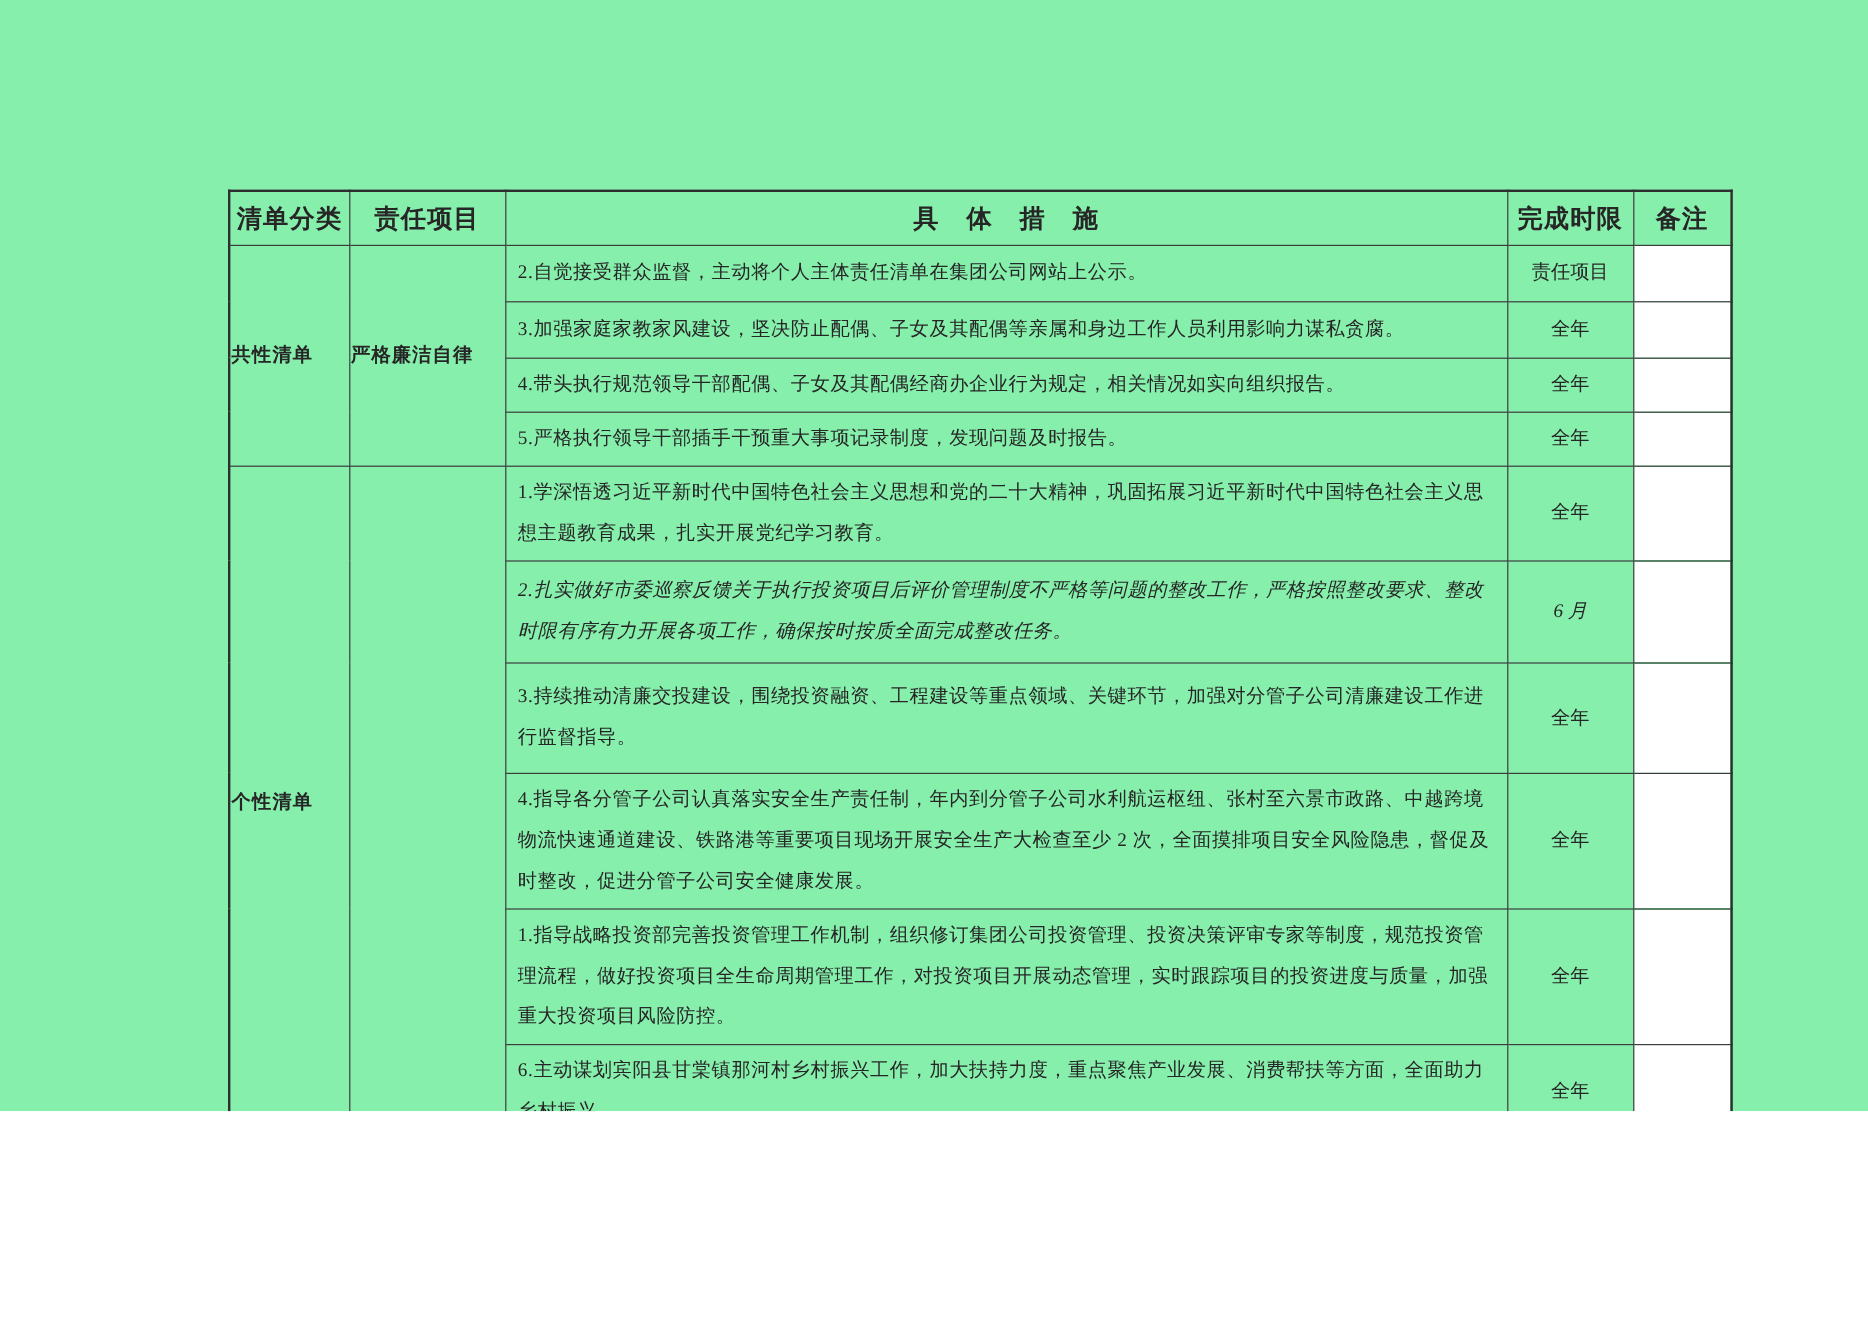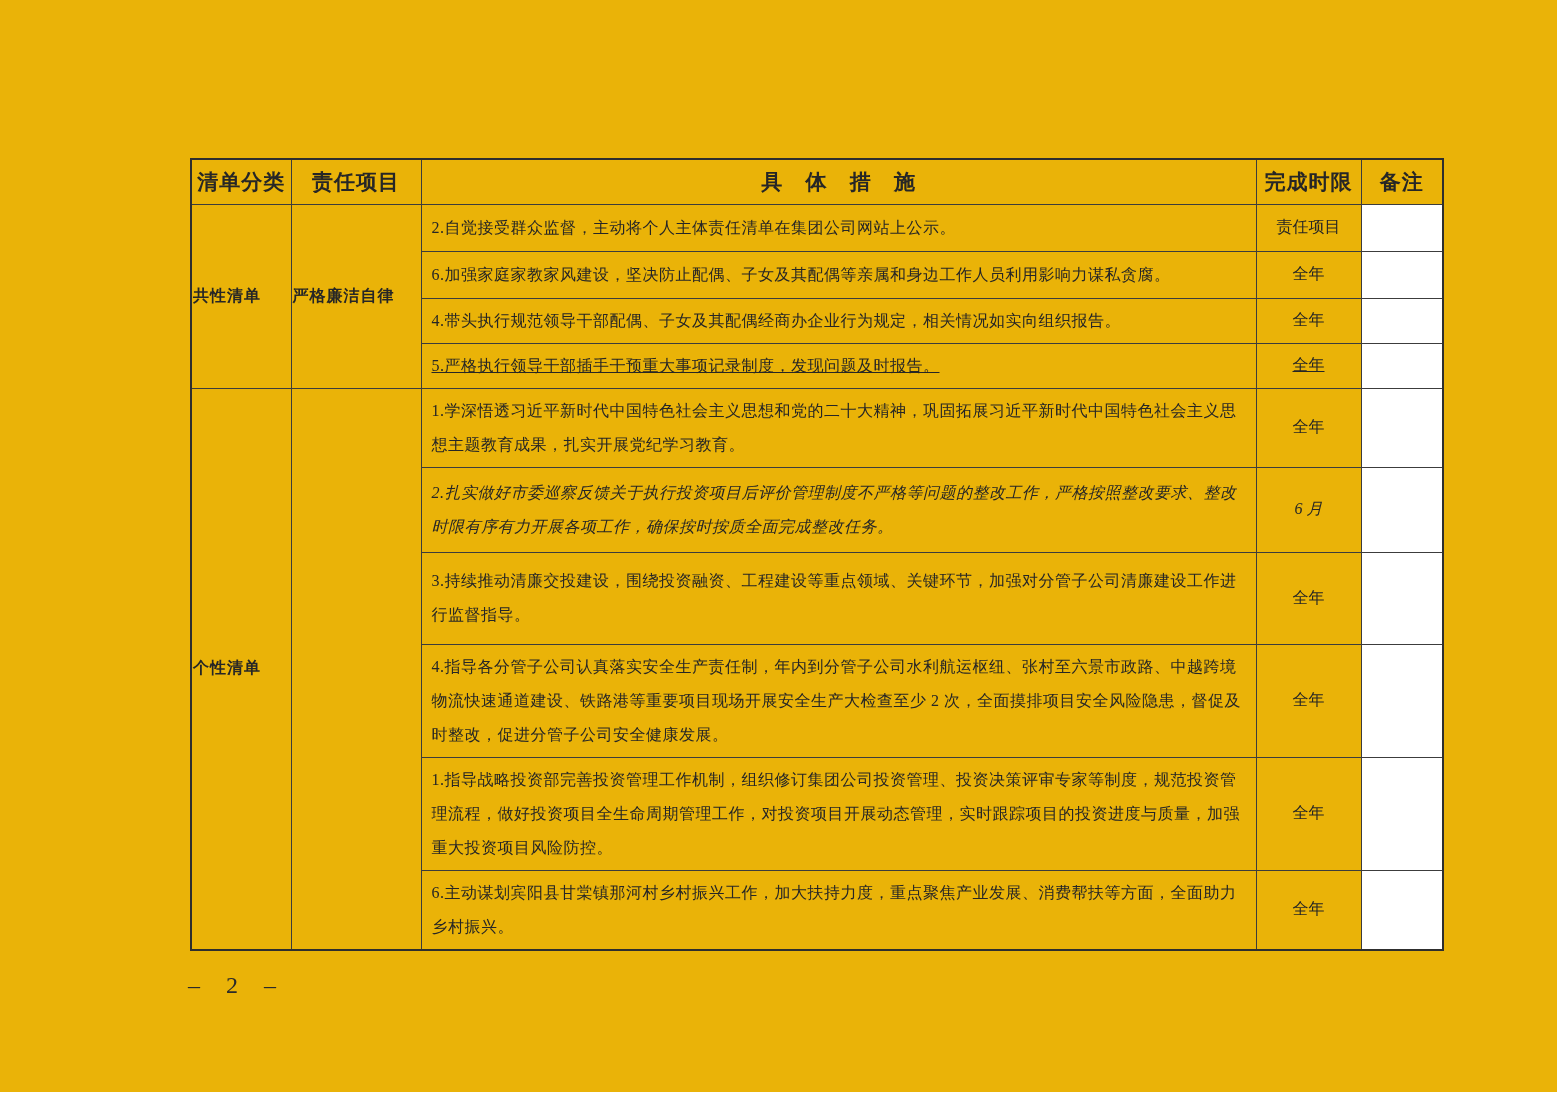--- a/index.html
+++ b/index.html
@@ -5,22 +5,22 @@
   html, body {
     margin: 0;
     padding: 0;
     background: #ffffff;
     font-family: "Liberation Serif", "DejaVu Serif", serif;
     color: #262626;
   }
   .page {
     position: relative;
     width: 1557px;
-    height: 1092px;
-    background: #eab308;
+    height: 926px;
+    background: #86efac;
     overflow: hidden;
   }
   table.doc-table {
     position: absolute;
     left: 190px;
     top: 158px;
     width: 1252px;
     border-collapse: collapse;
     table-layout: fixed;
     border: 2px solid #2e2e2e;
@@ -52,21 +52,21 @@
   td.deadline-cell {
     text-align: center;
   }
   td.note-cell { background: #ffffff; }
 
   
   tr.rh-header { height: 45px; }
   tr.rh-1  { height: 47px; }
   tr.rh-2  { height: 47px; }
   tr.rh-3  { height: 45px; }
-  tr.rh-4  { height: 38px; text-decoration: underline; }
+  tr.rh-4  { height: 38px; }
   tr.rh-5  { height: 68px; }
   tr.rh-6  { height: 85px; font-style: italic; }
   tr.rh-7  { height: 92px; }
   tr.rh-8  { height: 110px; }
   tr.rh-9  { height: 105px; }
   tr.rh-10 { height: 78px; }
 
   .page-number {
     position: absolute;
     left: 188px;
@@ -101,21 +101,21 @@
     <tbody>
 
       <tr class="rh-1">
         <td class="cat-cell" rowspan="4">共性清单</td>
         <td class="proj-cell" rowspan="4">严格廉洁自律</td>
         <td class="measure-cell">2.自觉接受群众监督，主动将个人主体责任清单在集团公司网站上公示。</td>
         <td class="deadline-cell">责任项目</td>
         <td class="note-cell"></td>
       </tr>
       <tr class="rh-2">
-        <td class="measure-cell">6.加强家庭家教家风建设，坚决防止配偶、子女及其配偶等亲属和身边工作人员利用影响力谋私贪腐。</td>
+        <td class="measure-cell">3.加强家庭家教家风建设，坚决防止配偶、子女及其配偶等亲属和身边工作人员利用影响力谋私贪腐。</td>
         <td class="deadline-cell">全年</td>
         <td class="note-cell"></td>
       </tr>
       <tr class="rh-3">
         <td class="measure-cell">4.带头执行规范领导干部配偶、子女及其配偶经商办企业行为规定，相关情况如实向组织报告。</td>
         <td class="deadline-cell">全年</td>
         <td class="note-cell"></td>
       </tr>
       <tr class="rh-4">
         <td class="measure-cell">5.严格执行领导干部插手干预重大事项记录制度，发现问题及时报告。</td>

